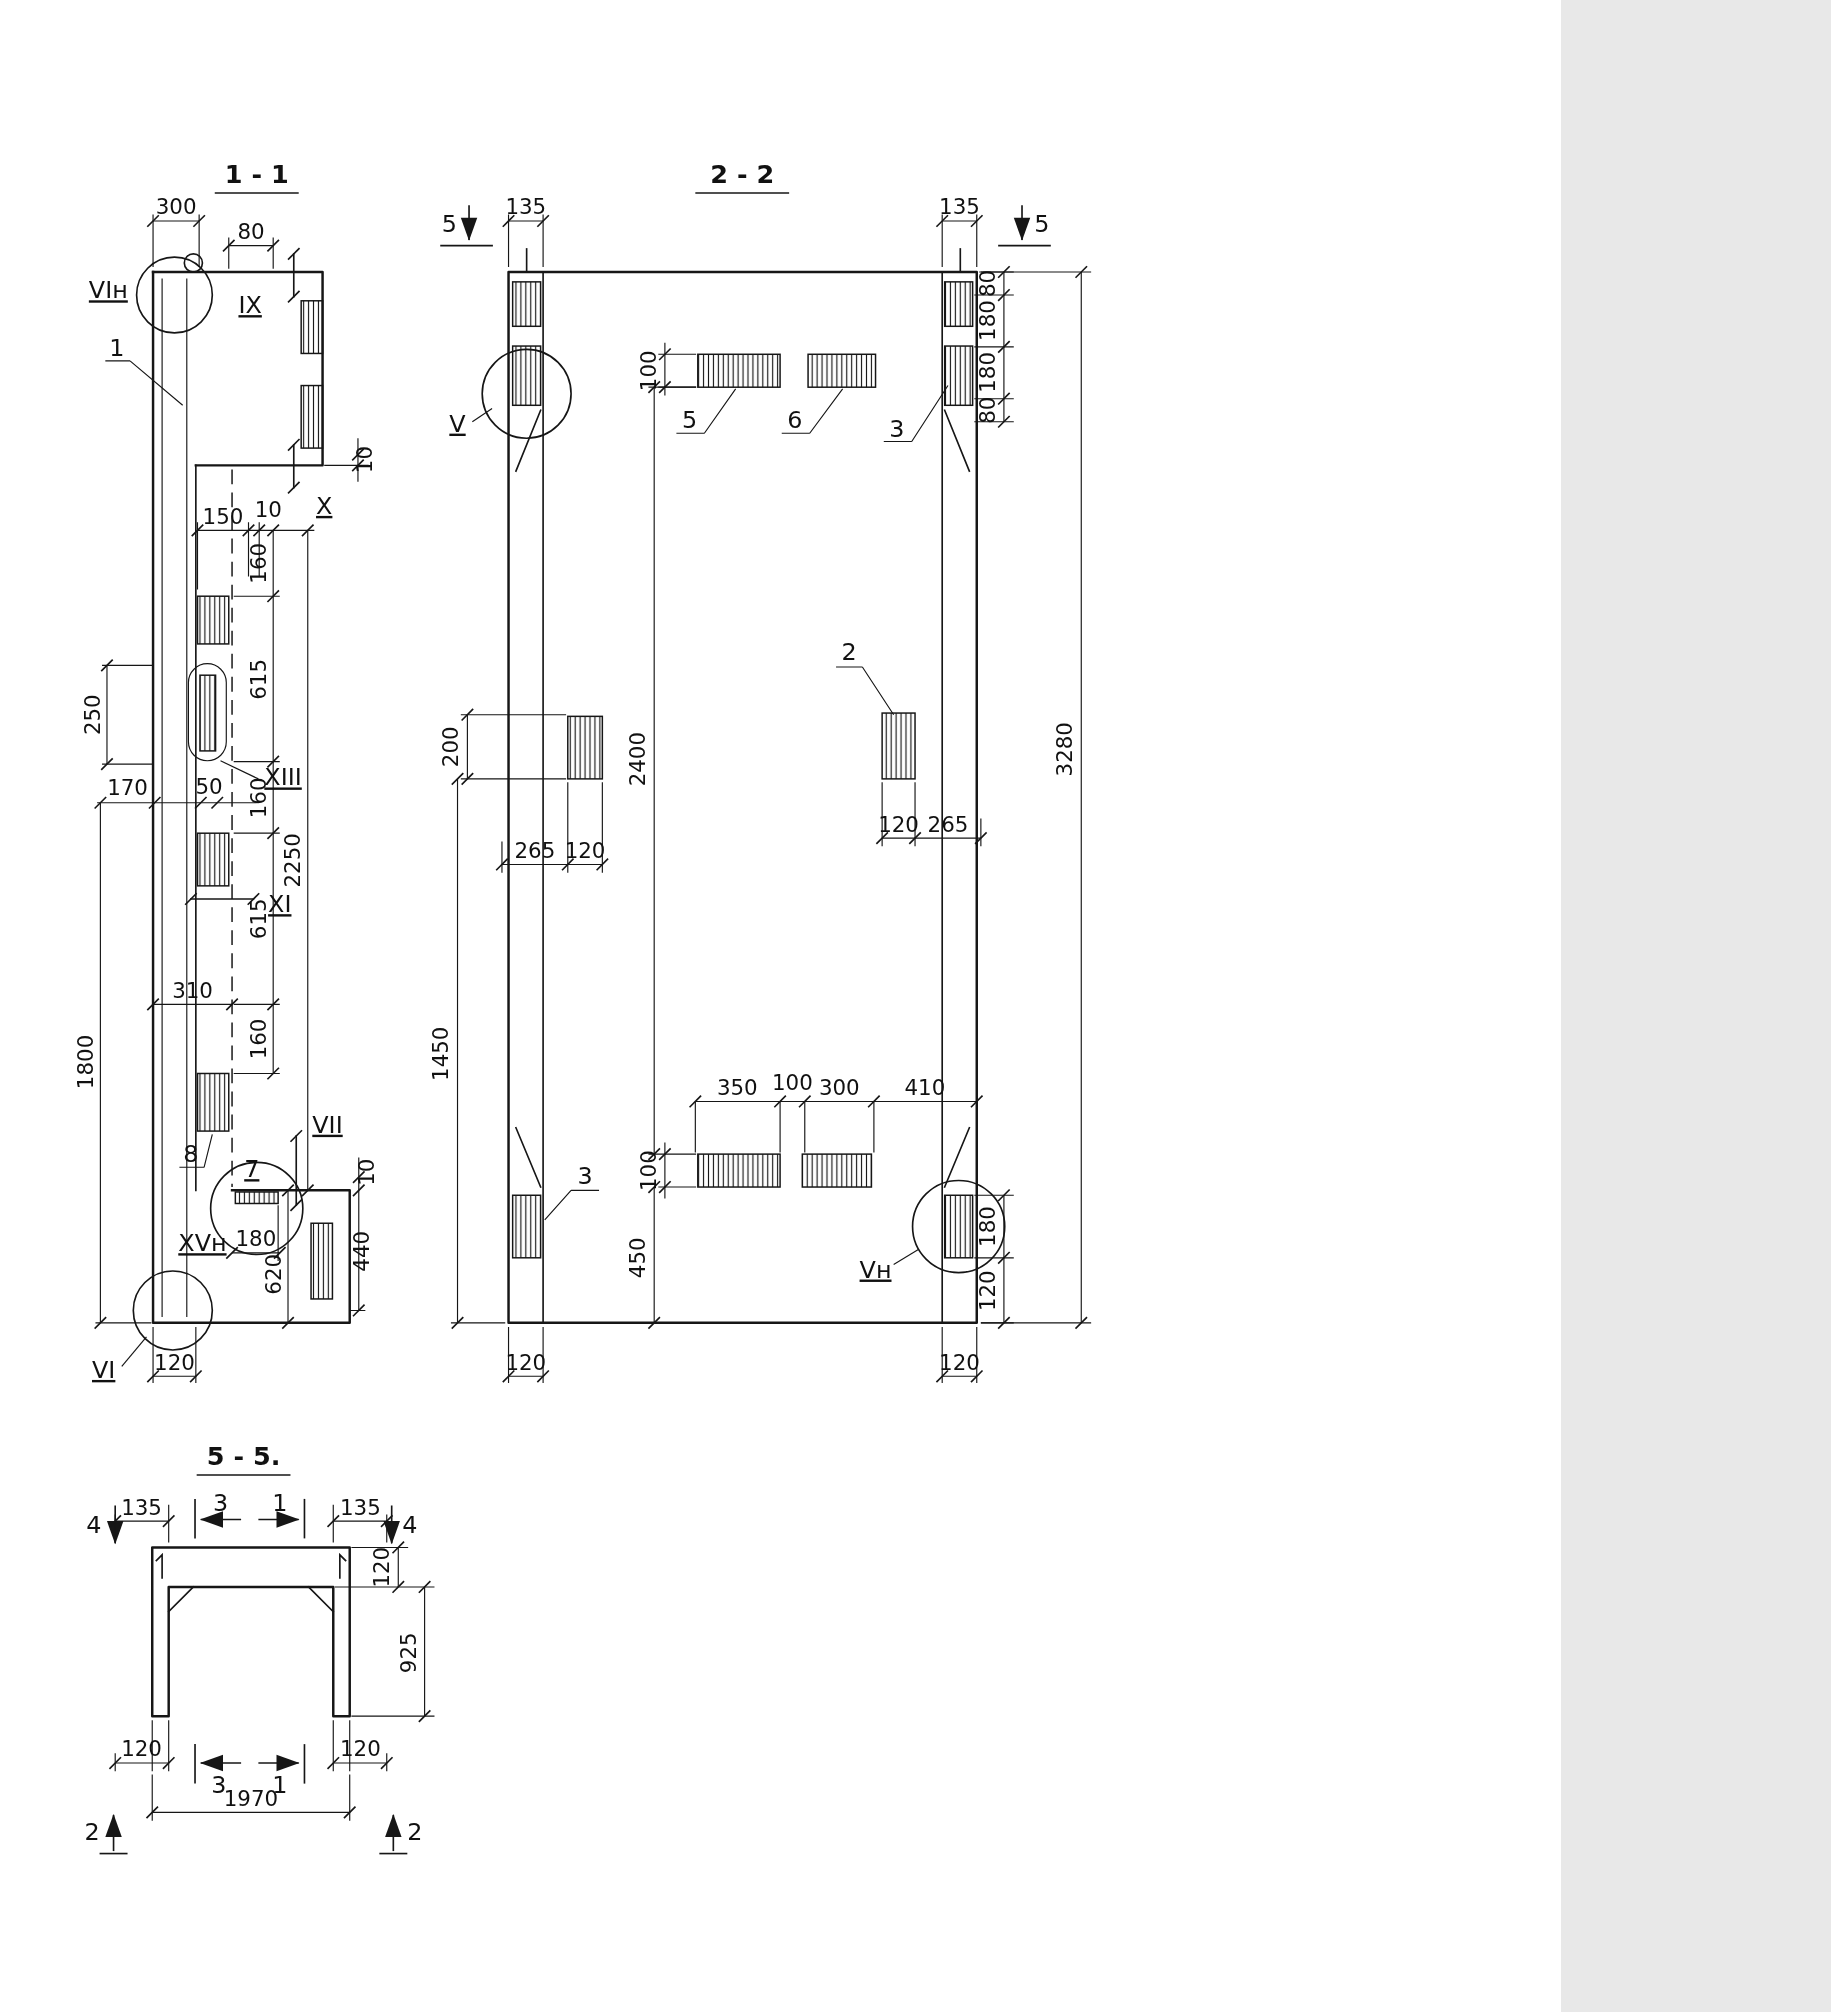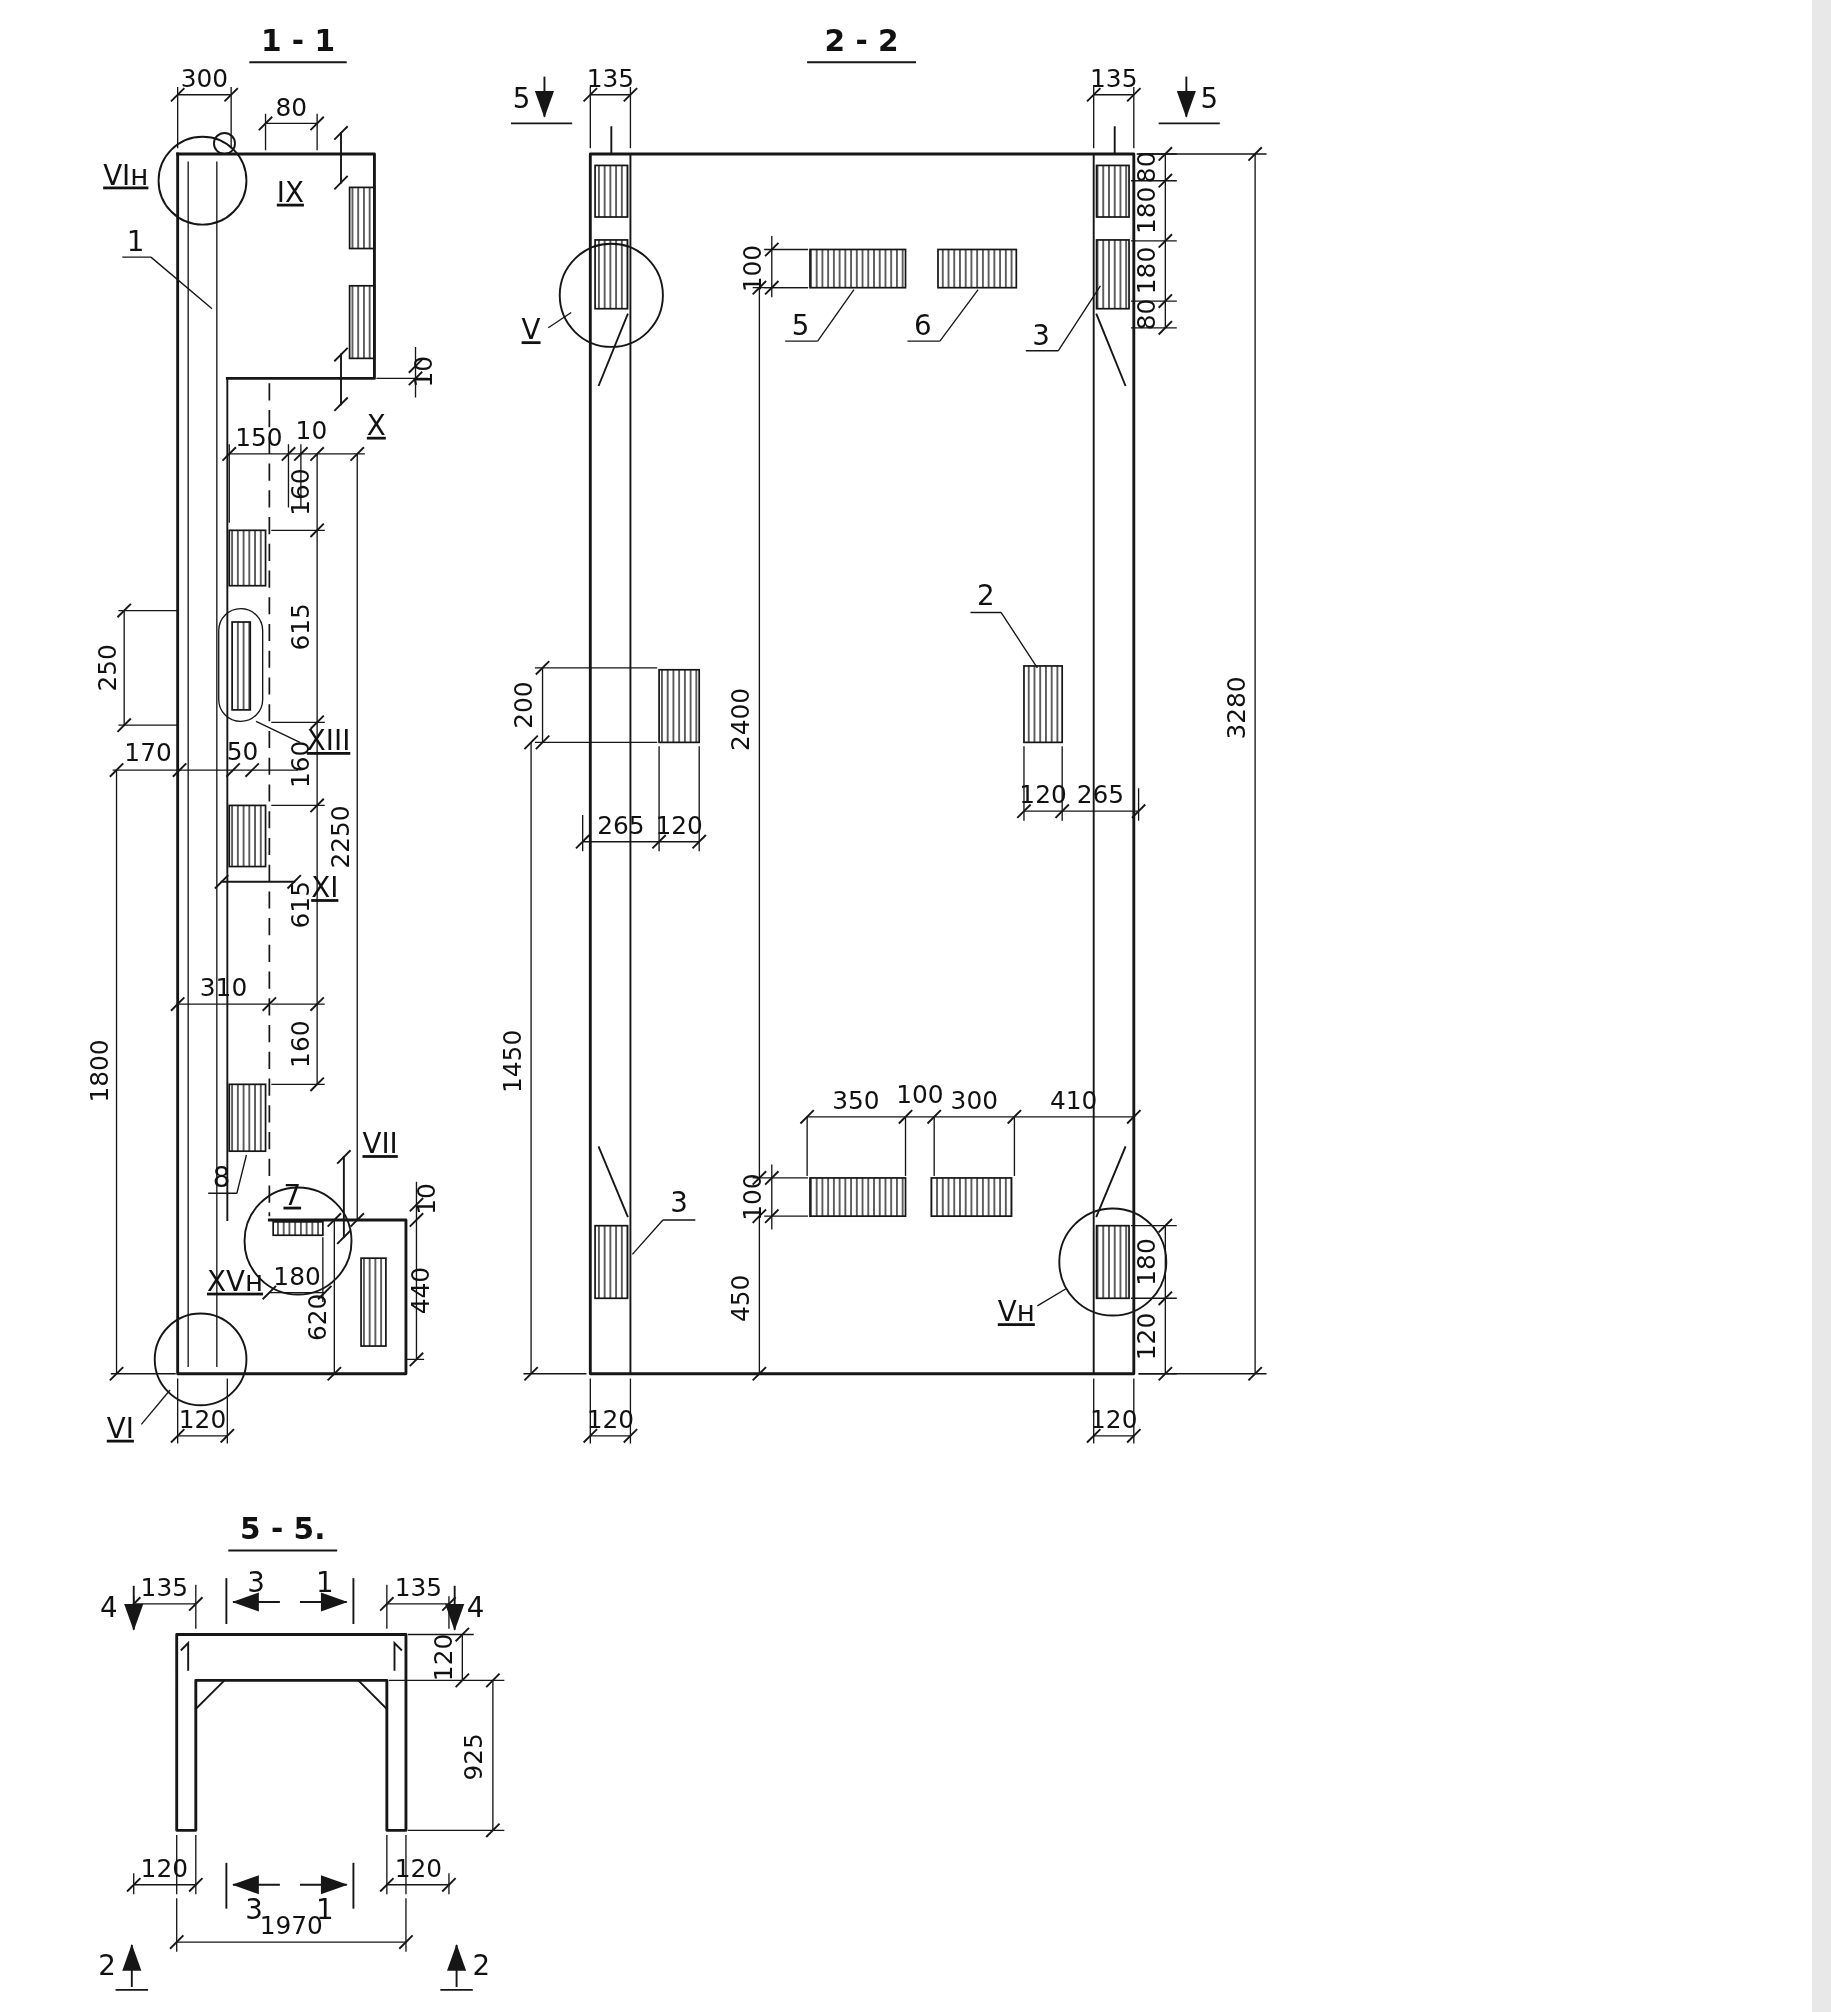--- a/index.html
+++ b/index.html
@@ -1,16 +1,16 @@
 <!DOCTYPE html>
 <html><head>
 <meta charset="utf-8">
 <style>
   html,body{margin:0;padding:0;background:#e8e8e8;}
-  .sheet{width:1812px;height:2012px;background:#ffffff;position:relative;overflow:hidden;}
+  .sheet{width:1561px;height:2012px;background:#ffffff;position:relative;overflow:hidden;}
   svg{display:block;width:100%;height:100%;}
   .o  {stroke:#161616;stroke-width:3;fill:none;stroke-linejoin:round;stroke-linecap:square;}
   .m  {stroke:#161616;stroke-width:2;fill:none;stroke-linecap:square;}
   .t1 {stroke:#161616;stroke-width:1.4;fill:none;}
   .dsh{stroke:#161616;stroke-width:1.8;fill:none;stroke-dasharray:18 10;}
   .hb {fill:url(#vh);stroke:#161616;stroke-width:1.8;}
   text{font-family:"DejaVu Sans",sans-serif;fill:#111111;}
   .d  {font-size:26px;}
   .lab{font-size:29px;}
   .ttl{font-size:31px;font-weight:bold;}

